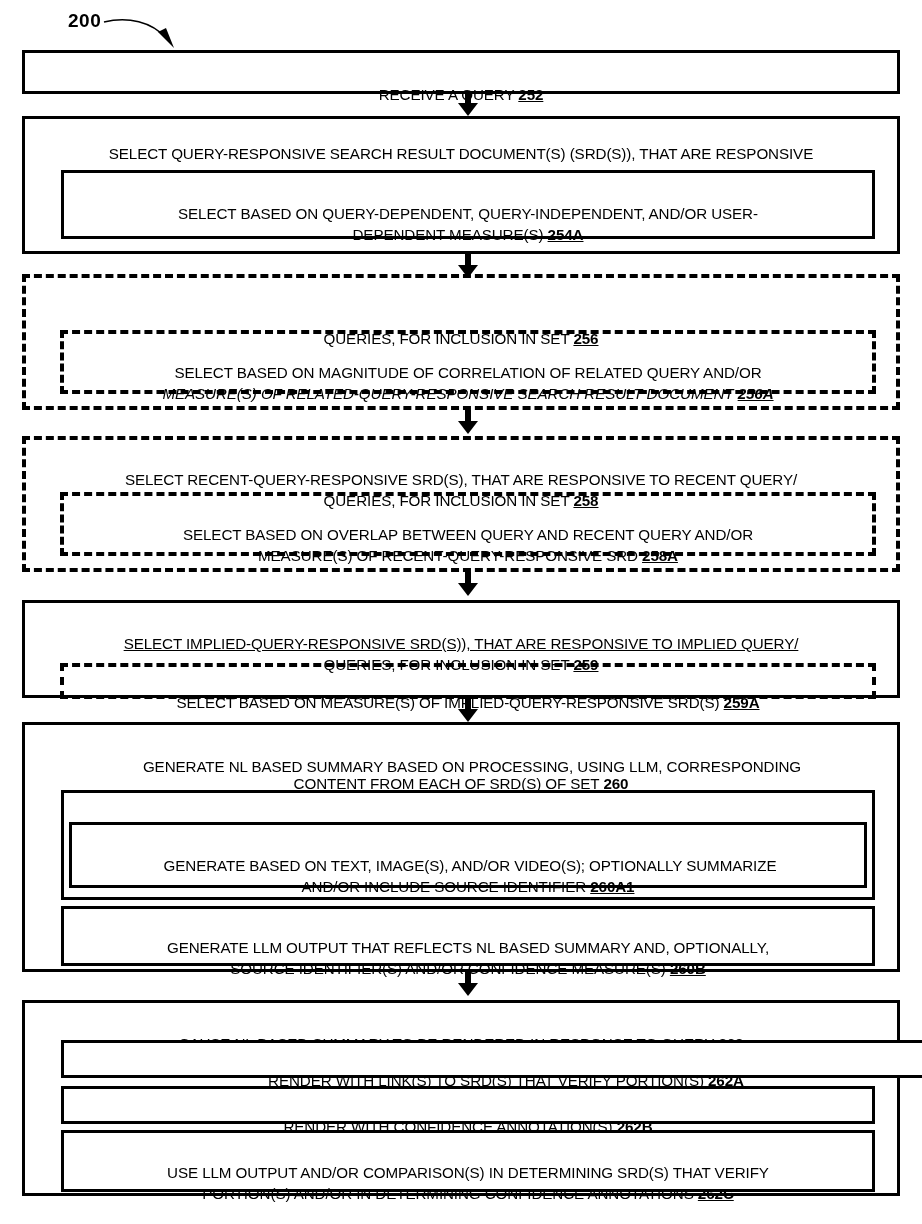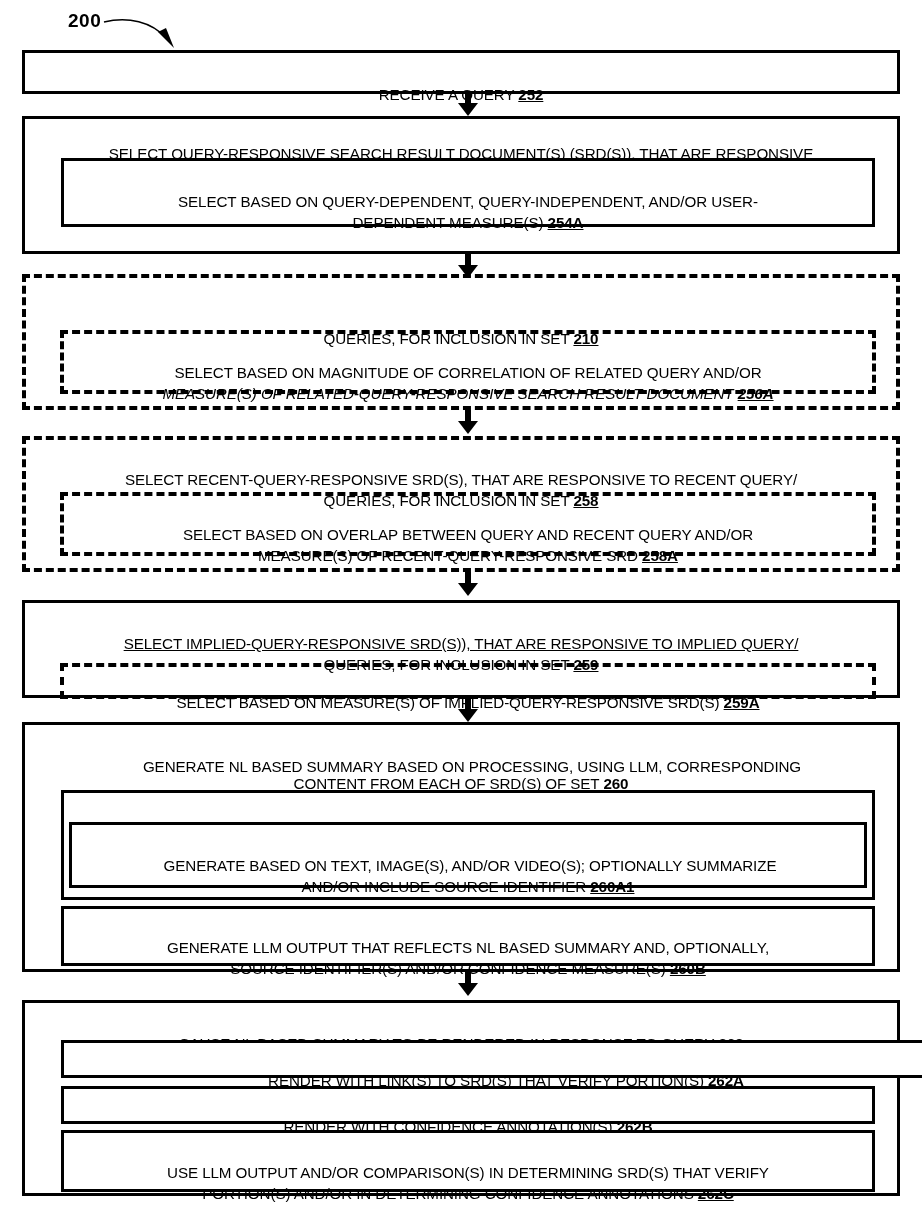--- a/index.html
+++ b/index.html
@@ -108,37 +108,37 @@
 
   <div class="step solid" style="left:22px; top:116px; width:878px; height:138px;">
     <div class="tline txt" style="top:3px;text-align:center;">
       <span>SELECT QUERY-RESPONSIVE SEARCH RESULT DOCUMENT(S) (SRD(S)), THAT ARE RESPONSIVE</span>
     </div>
     <div class="tline txt" style="top:30px;">
       <span>TO QUERY, FOR INCLUSION IN SET </span><span class="ref">254</span>
     </div>
   </div>
 
-  <div class="step inner-solid" style="left:61px; top:158px; width:814px; height:69px;">
+  <div class="step inner-solid" style="left:61px; top:170px; width:814px; height:69px;">
     <div class="tline txt" style="top:9px;">
       <span>SELECT BASED ON QUERY-DEPENDENT, QUERY-INDEPENDENT, AND/OR USER-</span>
     </div>
     <div class="tline txt" style="top:30px;">
       <span>DEPENDENT MEASURE(S) </span><span class="ref">254A</span>
     </div>
   </div>
 
   <svg class="arrow" style="left:456px; top:254px; height:24px;" viewBox="0 0 24 24">
     <rect x="9" y="0" width="6" height="13" fill="#000"></rect>
     <polygon points="2,11 22,11 12,24" fill="#000"></polygon>
   </svg>
 
   <div class="step dashed" style="left:22px; top:274px; width:878px; height:136px;">
     <div class="tline txt" style="top:29px;">
-      <span>QUERIES, FOR INCLUSION IN SET </span><span class="ref">210</span>
+      <span>QUERIES, FOR INCLUSION IN SET </span><span class="ref">256</span>
     </div>
   </div>
 
   <div class="step inner-dashed" style="left:60px; top:330px; width:816px; height:64px; background:transparent;">
     <div class="tline txt" style="top:7px;">
       <span>SELECT BASED ON MAGNITUDE OF CORRELATION OF RELATED QUERY AND/OR</span>
     </div>
     <div class="tline txt" style="top:28px;font-style:italic;">
       <span>MEASURE(S) OF RELATED-QUERY-RESPONSIVE SEARCH RESULT DOCUMENT </span><span class="ref">256A</span>
     </div>

